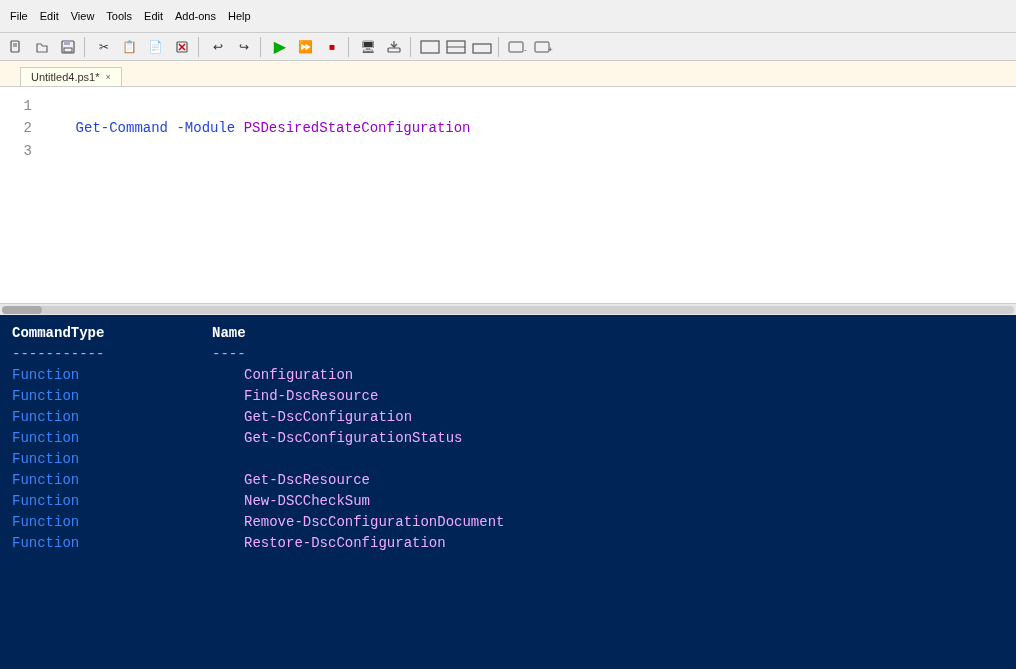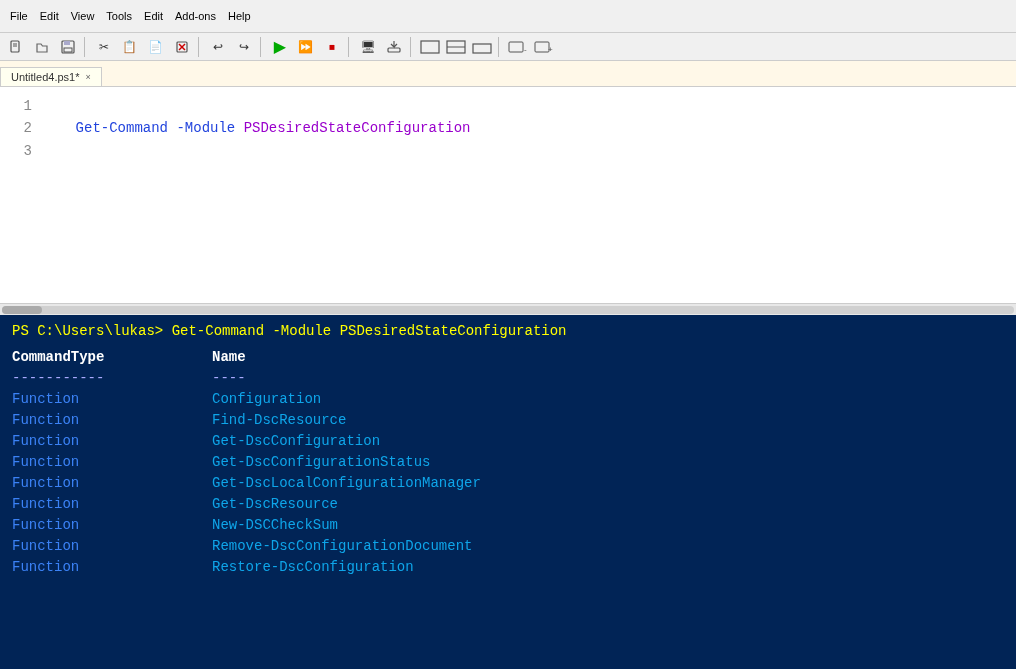--- a/index.html
+++ b/index.html
@@ -71,21 +71,21 @@
       border-left: 1px solid #bbb;
       margin: 0 2px;
     }
 
     
     .tab-area {
       background: #fff8e8;
       height: 26px;
       display: flex;
       align-items: flex-end;
-      padding: 0 0;
+      padding: 0 20px;
       border-bottom: 1px solid #ccc;
     }
     .tab {
       background: #fffff0;
       border: 1px solid #ccc;
       border-bottom: none;
       padding: 3px 10px;
       font-size: 11px;
       color: #333;
       display: flex;
@@ -179,21 +179,22 @@
     }
     .output-row {
       display: flex;
       line-height: 1.5;
     }
     .col-type {
       min-width: 200px;
       color: #3b82f6;
     }
     .col-name {
-      color: #0ea5e9;
+      color: #f0abfc;
+      margin-left: 32px;
     }
     .separator-row {
       display: flex;
       line-height: 1.5;
     }
     .sep-type {
       min-width: 200px;
       color: #aaaaff;
     }
     .sep-name {
@@ -332,23 +333,20 @@
       </div>
     </div>
     <div class="editor-scrollbar">
       <div class="scrollbar-track">
         <div class="scrollbar-thumb"></div>
       </div>
     </div>
   </div>
 
   <div class="terminal-area">
-    <div class="terminal-cmd">
-      <span>PS C:\Users\lukas&gt;</span><span> Get-Command -Module PSDesiredStateConfiguration</span>
-    </div>
     <div class="terminal-output">
       <div class="header-row">
         <span class="hdr-type">CommandType</span>
         <span class="hdr-name">Name</span>
       </div>
       <div class="separator-row">
         <span class="sep-type">-----------</span>
         <span class="sep-name">----</span>
       </div>
       <div class="output-row">
@@ -362,21 +360,20 @@
       <div class="output-row">
         <span class="col-type">Function</span>
         <span class="col-name">Get-DscConfiguration</span>
       </div>
       <div class="output-row">
         <span class="col-type">Function</span>
         <span class="col-name">Get-DscConfigurationStatus</span>
       </div>
       <div class="output-row">
         <span class="col-type">Function</span>
-        <span class="col-name">Get-DscLocalConfigurationManager</span>
       </div>
       <div class="output-row">
         <span class="col-type">Function</span>
         <span class="col-name">Get-DscResource</span>
       </div>
       <div class="output-row">
         <span class="col-type">Function</span>
         <span class="col-name">New-DSCCheckSum</span>
       </div>
       <div class="output-row">

